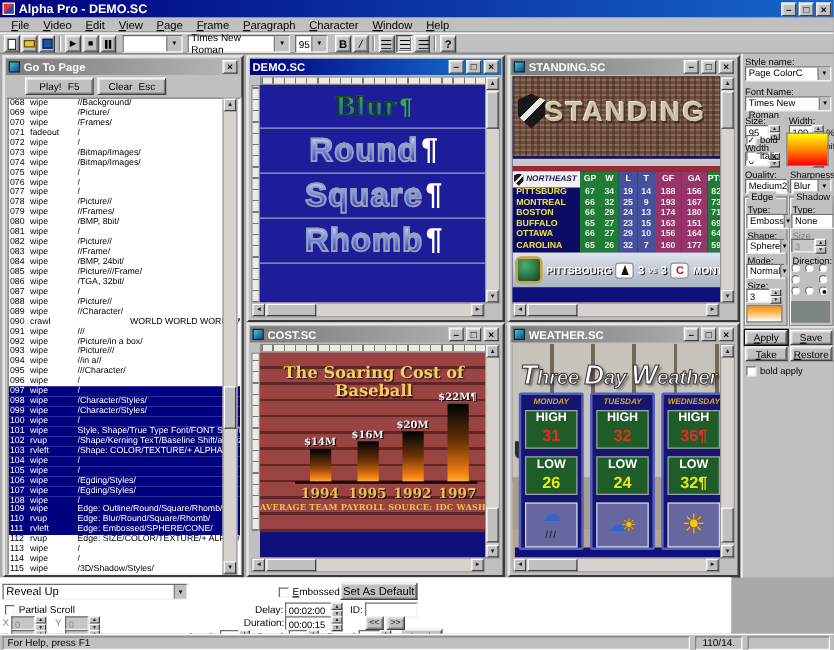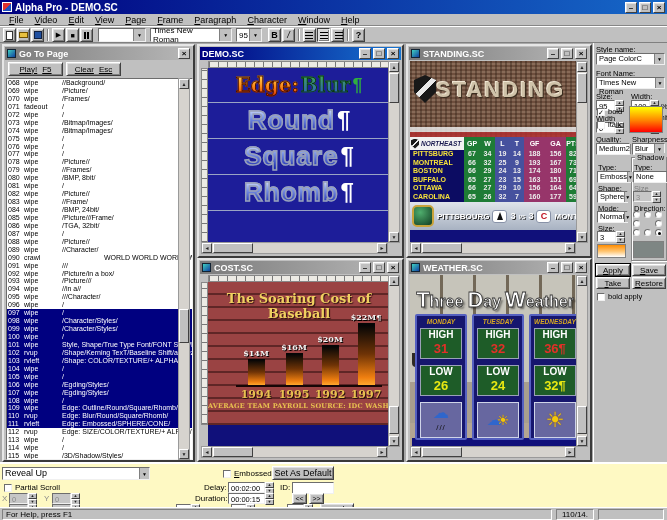--- a/index.html
+++ b/index.html
@@ -45,21 +45,21 @@
   .ticon-pause{display:flex;gap:1px;} .ticon-pause i{display:block;width:2px;height:7px;background:#000;}
   .tcombo{position:absolute;top:1px;height:14px;background:#fff;border:1px solid;border-color:#6d6d6d #f0f0f0 #f0f0f0 #6d6d6d;font-size:8px;display:flex;align-items:center;padding-left:2px;}
   .combo-arrow{margin-left:auto;width:12px;height:100%;background:#c0c0c0;border-left:1px solid #808080;font-size:5px;display:flex;align-items:center;justify-content:center;}
   .combo-arrow::before{content:"▼";}
   .align-icon{width:8px;height:8px;background-image:repeating-linear-gradient(0deg,#000 0 1px,transparent 1px 3px);}
   .pressed{border-color:#404040 #ffffff #ffffff #404040;background:#d8d8d8;}
   .help-glyph{font-weight:bold;color:#000;font-size:9px;}
 
   
   #goto-win{left:2px;top:44px;width:193px;height:418px;}
-  #goto-btnrow{position:absolute;left:4px;top:16px;display:flex;gap:3px;text-decoration:underline;}
+  #goto-btnrow{position:absolute;left:16px;top:16px;display:flex;gap:3px;}
   .goto-btn{width:55px;height:14px;font-size:8px;gap:5px;}
   #goto-list{position:absolute;left:2px;top:32px;width:187px;height:382px;background:#fff;border:1px solid;border-color:#6d6d6d #f0f0f0 #f0f0f0 #6d6d6d;overflow:hidden;font-size:7px;}
   .goto-row{display:flex;height:7.95px;line-height:8px;white-space:nowrap;}
   .goto-row.sel{background:#000080;color:#fff;}
   .gr-num{width:17px;flex:none;padding-left:1px;}
   .gr-type{width:38px;flex:none;}
   .gr-desc{flex:1;overflow:hidden;}
   .gr-desc.indent{padding-left:42px;}
   #goto-sb{right:3px;top:32px;height:382px;}
 
@@ -71,21 +71,21 @@
   .grad-text{-webkit-background-clip:text;background-clip:text;color:#335;-webkit-text-fill-color:transparent;}
   .edge-word{font-family:"DejaVu Serif","Liberation Serif",serif;font-weight:bold;font-size:20px;background-image:linear-gradient(#ffe75e,#ff8c1a 55%,#d42b00);-webkit-text-stroke:1px #4a0e00;}
   .blur-word{font-family:"DejaVu Serif","Liberation Serif",serif;font-weight:bold;font-size:20px;background-image:linear-gradient(#43b04a,#2b4fd0);-webkit-text-stroke:1px #0a3a0c;}
   .pil-green{color:#2fae3f;font-weight:bold;font-size:18px;}
   .demo-big{font-weight:bold;font-size:26px;letter-spacing:1px;background-image:linear-gradient(#dfe9ff 10%,#7e97e8 40%,#1b2cb0 85%);-webkit-text-stroke:1.5px #98a0b8;}
   .pil-white{color:#fff;font-weight:bold;font-size:24px;}
 
   
   #stand-win{left:406px;top:44px;width:186px;height:214px;}
   #stand-content{position:absolute;left:2px;top:15px;width:170px;height:182px;overflow:hidden;background:#0c0c62;}
-  #stand-photo{position:absolute;left:0;top:0;width:170px;height:76px;background-color:#6e4f3e;background-image:repeating-linear-gradient(90deg,rgba(40,25,15,.35) 0 2px,transparent 2px 5px),repeating-linear-gradient(0deg,rgba(255,232,205,.18) 0 2px,transparent 2px 4px);}
+  #stand-photo{position:absolute;left:0;top:0;width:170px;height:64px;background-color:#6e4f3e;background-image:repeating-linear-gradient(90deg,rgba(40,25,15,.35) 0 2px,transparent 2px 5px),repeating-linear-gradient(0deg,rgba(255,232,205,.18) 0 2px,transparent 2px 4px);}
   #stand-boards{position:absolute;left:0;top:66px;width:170px;height:10px;background:linear-gradient(#e8e8e8 55%,#b03030 55%);opacity:.85;}
   #stand-banner{position:absolute;left:26px;top:16px;width:150px;font-weight:bold;font-size:22px;letter-spacing:2px;color:#cfc2a9;text-shadow:1px 1px 0 #3a2c1e,-1px -1px 0 #efe6d2;white-space:nowrap;}
   .nhl-shield{position:absolute;background:#181818;clip-path:polygon(50% 0,100% 18%,100% 62%,50% 100%,0 62%,0 18%);background-image:linear-gradient(135deg,transparent 42%,#e8e8e8 42% 55%,transparent 55%);}
   #stand-table{position:absolute;left:0;top:76px;width:170px;height:65px;}
   .stripe{position:absolute;top:0;bottom:0;}
   .c-green{background:#1e7c35;} .c-blue{background:#46519e;} .c-plum{background:#97356a;}
   #stand-headrow{position:absolute;left:0;top:0;width:170px;height:13px;}
   #division-cell{position:absolute;left:0;top:0;width:54px;height:13px;background:#f2f2f2;display:flex;align-items:center;gap:2px;padding-left:1px;}
   #division-name{font-size:6.5px;font-weight:bold;font-style:italic;color:#1a1a50;}
   .head-cell{position:absolute;top:0;height:13px;color:#fff;font-weight:bold;font-size:7px;text-align:center;line-height:13px;}
@@ -116,21 +116,21 @@
   #cost-navy{position:absolute;left:9px;top:165px;width:182px;height:22px;background:#10107a;}
 
   
   #wx-win{left:406px;top:258px;width:186px;height:204px;}
   #wx-content{position:absolute;left:2px;top:15px;width:170px;height:172px;overflow:hidden;
     background:linear-gradient(180deg,#c6c4ba 0 62%,#a89e8e 62% 86%,#b3a592 86%);}
   #wx-poles{position:absolute;left:0;top:0;width:170px;height:110px;background:repeating-linear-gradient(90deg,transparent 0 30px,rgba(70,55,35,.65) 30px 33px);}
   #wx-boat{position:absolute;left:2px;top:78px;width:48px;height:14px;background:#2e2a24;border-radius:0 0 10px 4px;}
   #wx-pigeon{position:absolute;left:78px;top:133px;width:8px;height:5px;background:#3a3a3a;border-radius:50% 50% 40% 40%;}
   #wx-head{position:absolute;left:0;top:12px;width:100%;text-align:center;color:#fff;font-weight:bold;font-size:16px;-webkit-text-stroke:.8px #333;text-shadow:2px 2px 2px rgba(0,0,0,.45);white-space:nowrap;}
-  .wword{display:inline-block;margin:0 2px;}
+  .wword{display:inline-block;margin:0 2px;font-style:italic;}
   .wword::first-letter{font-size:22px;}
   .wx-panel{position:absolute;top:39px;width:52px;height:126px;background:#16166e;border:2px solid #5560c0;border-radius:2px;padding:1px;}
   .wx-day{color:#d8a820;font-weight:bold;font-style:italic;font-size:6.5px;text-align:center;height:10px;line-height:10px;white-space:nowrap;overflow:hidden;}
   .wx-box{margin:1px 2px 0;background:#1e5c28;border:1px solid #9aa0b8;text-align:center;height:31px;}
   .wx-hl{color:#fff;font-weight:bold;font-size:10px;line-height:12px;}
   .wx-temp-high{color:#e23028;font-weight:bold;font-size:13px;line-height:15px;}
   .wx-temp-low{color:#e8e812;font-weight:bold;font-size:13px;line-height:15px;}
   .wx-iconbox{margin:6px 2px 0;height:36px;background:rgba(255,255,255,.35);border:1px solid #cfd4e8;display:flex;align-items:center;justify-content:center;}
   .wx-icon{font-size:15px;line-height:15px;}
   .wx-icon.rain::before{content:"☁";color:#2f66cc;font-size:16px;}
@@ -158,21 +158,21 @@
   #font-color-swatch{position:absolute;left:35px;top:63px;width:34px;height:27px;background:linear-gradient(#ffff00,#ff8000 55%,#ff0000);border:1px solid #808080;}
   .groupbox{position:absolute;border:1px solid #868686;box-shadow:inset 1px 1px 0 #fff,1px 1px 0 #fff;}
   .group-caption{position:absolute;top:-5px;left:3px;background:#c0c0c0;font-size:7.5px;padding:0 2px;}
   #edge-swatch{position:absolute;background:linear-gradient(#ff8c00,#ffc878 55%,#ffffff);border:1px solid #808080;}
   #shadow-swatch{position:absolute;background:#7e8684;border:1px solid #808080;}
   .radio{position:absolute;width:7px;height:7px;border-radius:50%;background:#fff;border:1px solid;border-color:#6d6d6d #f0f0f0 #f0f0f0 #6d6d6d;}
   .radio.on::before{content:"";position:absolute;left:1.5px;top:1.5px;width:3px;height:3px;border-radius:50%;background:#000;}
   .sp-btn{position:absolute;width:34px;height:12px;font-size:8px;}
 
   
-  #bottom-panel{position:absolute;left:0;top:462px;width:667px;height:45px;background:#fef9c3;border-top:2px solid;border-color:#fff;}
+  #bottom-panel{position:absolute;left:0;top:462px;width:585px;height:45px;background:#ffffff;border-top:2px solid;border-color:#fff;}
   .bp-label{position:absolute;font-size:8px;white-space:nowrap;}
   .bp-label.dis{color:#8a8a8a;}
   #status-bar{position:absolute;left:0;top:507px;width:667px;height:13px;background:#c0c0c0;border-top:1px solid #fff;font-size:8px;}
   .status-panel{position:absolute;top:1px;height:11px;border:1px solid;border-color:#808080 #fff #fff #808080;font-size:8px;padding:0 3px;line-height:10px;}
 </style>
 </head>
 <body>
 
 <div id="titlebar">
   <div id="app-icon"></div>
@@ -527,21 +527,20 @@
     <div class="wbtns">
       <div class="wbtn glyph-min"></div>
       <div class="wbtn glyph-max"></div>
       <div class="wbtn glyph-close"></div>
     </div>
   </div>
   <div class="ruler-h" style="left:9px;top:15px;width:182px"></div>
   <div class="ruler-v" style="left:2px;top:22px;height:175px"></div>
   <div id="demo-canvas">
     <div class="demo-band" style="top:0;height:34px">
-      <span class="grad-text edge-word">Edge:</span>
       <span class="grad-text blur-word">Blur</span>
       <span class="pil-green">¶</span>
     </div>
     <div class="demo-sep" style="top:34px"></div>
     <div class="demo-band" style="top:34px;height:36px">
       <span class="grad-text demo-big">Round</span>
       <span class="pil-white">¶</span>
     </div>
     <div class="demo-sep" style="top:70px"></div>
     <div class="demo-band" style="top:70px;height:36px">
@@ -866,20 +865,23 @@
   <span class="sp-label" style="left:38px;top:92px">Sharpness:</span>
   <div class="sp-combo" style="left:2px;top:100px;width:34px">
     <span>Medium2</span>
     <span class="combo-arrow"></span>
   </div>
   <div class="sp-combo" style="left:38px;top:100px;width:33px">
     <span>Blur</span>
     <span class="combo-arrow"></span>
   </div>
 
+  <div class="groupbox" style="left:1px;top:114px;width:35px;height:104px">
+    <span class="group-caption">Edge</span>
+  </div>
   <div class="groupbox" style="left:37px;top:114px;width:36px;height:104px">
     <span class="group-caption">Shadow</span>
   </div>
   <span class="sp-label" style="left:4px;top:120px">Type:</span>
   <div class="sp-combo" style="left:3px;top:128px;width:34px">
     <span>Emboss</span>
     <span class="combo-arrow"></span>
   </div>
   <span class="sp-label" style="left:40px;top:120px">Type:</span>
   <div class="sp-combo" style="left:39px;top:128px;width:44px">

